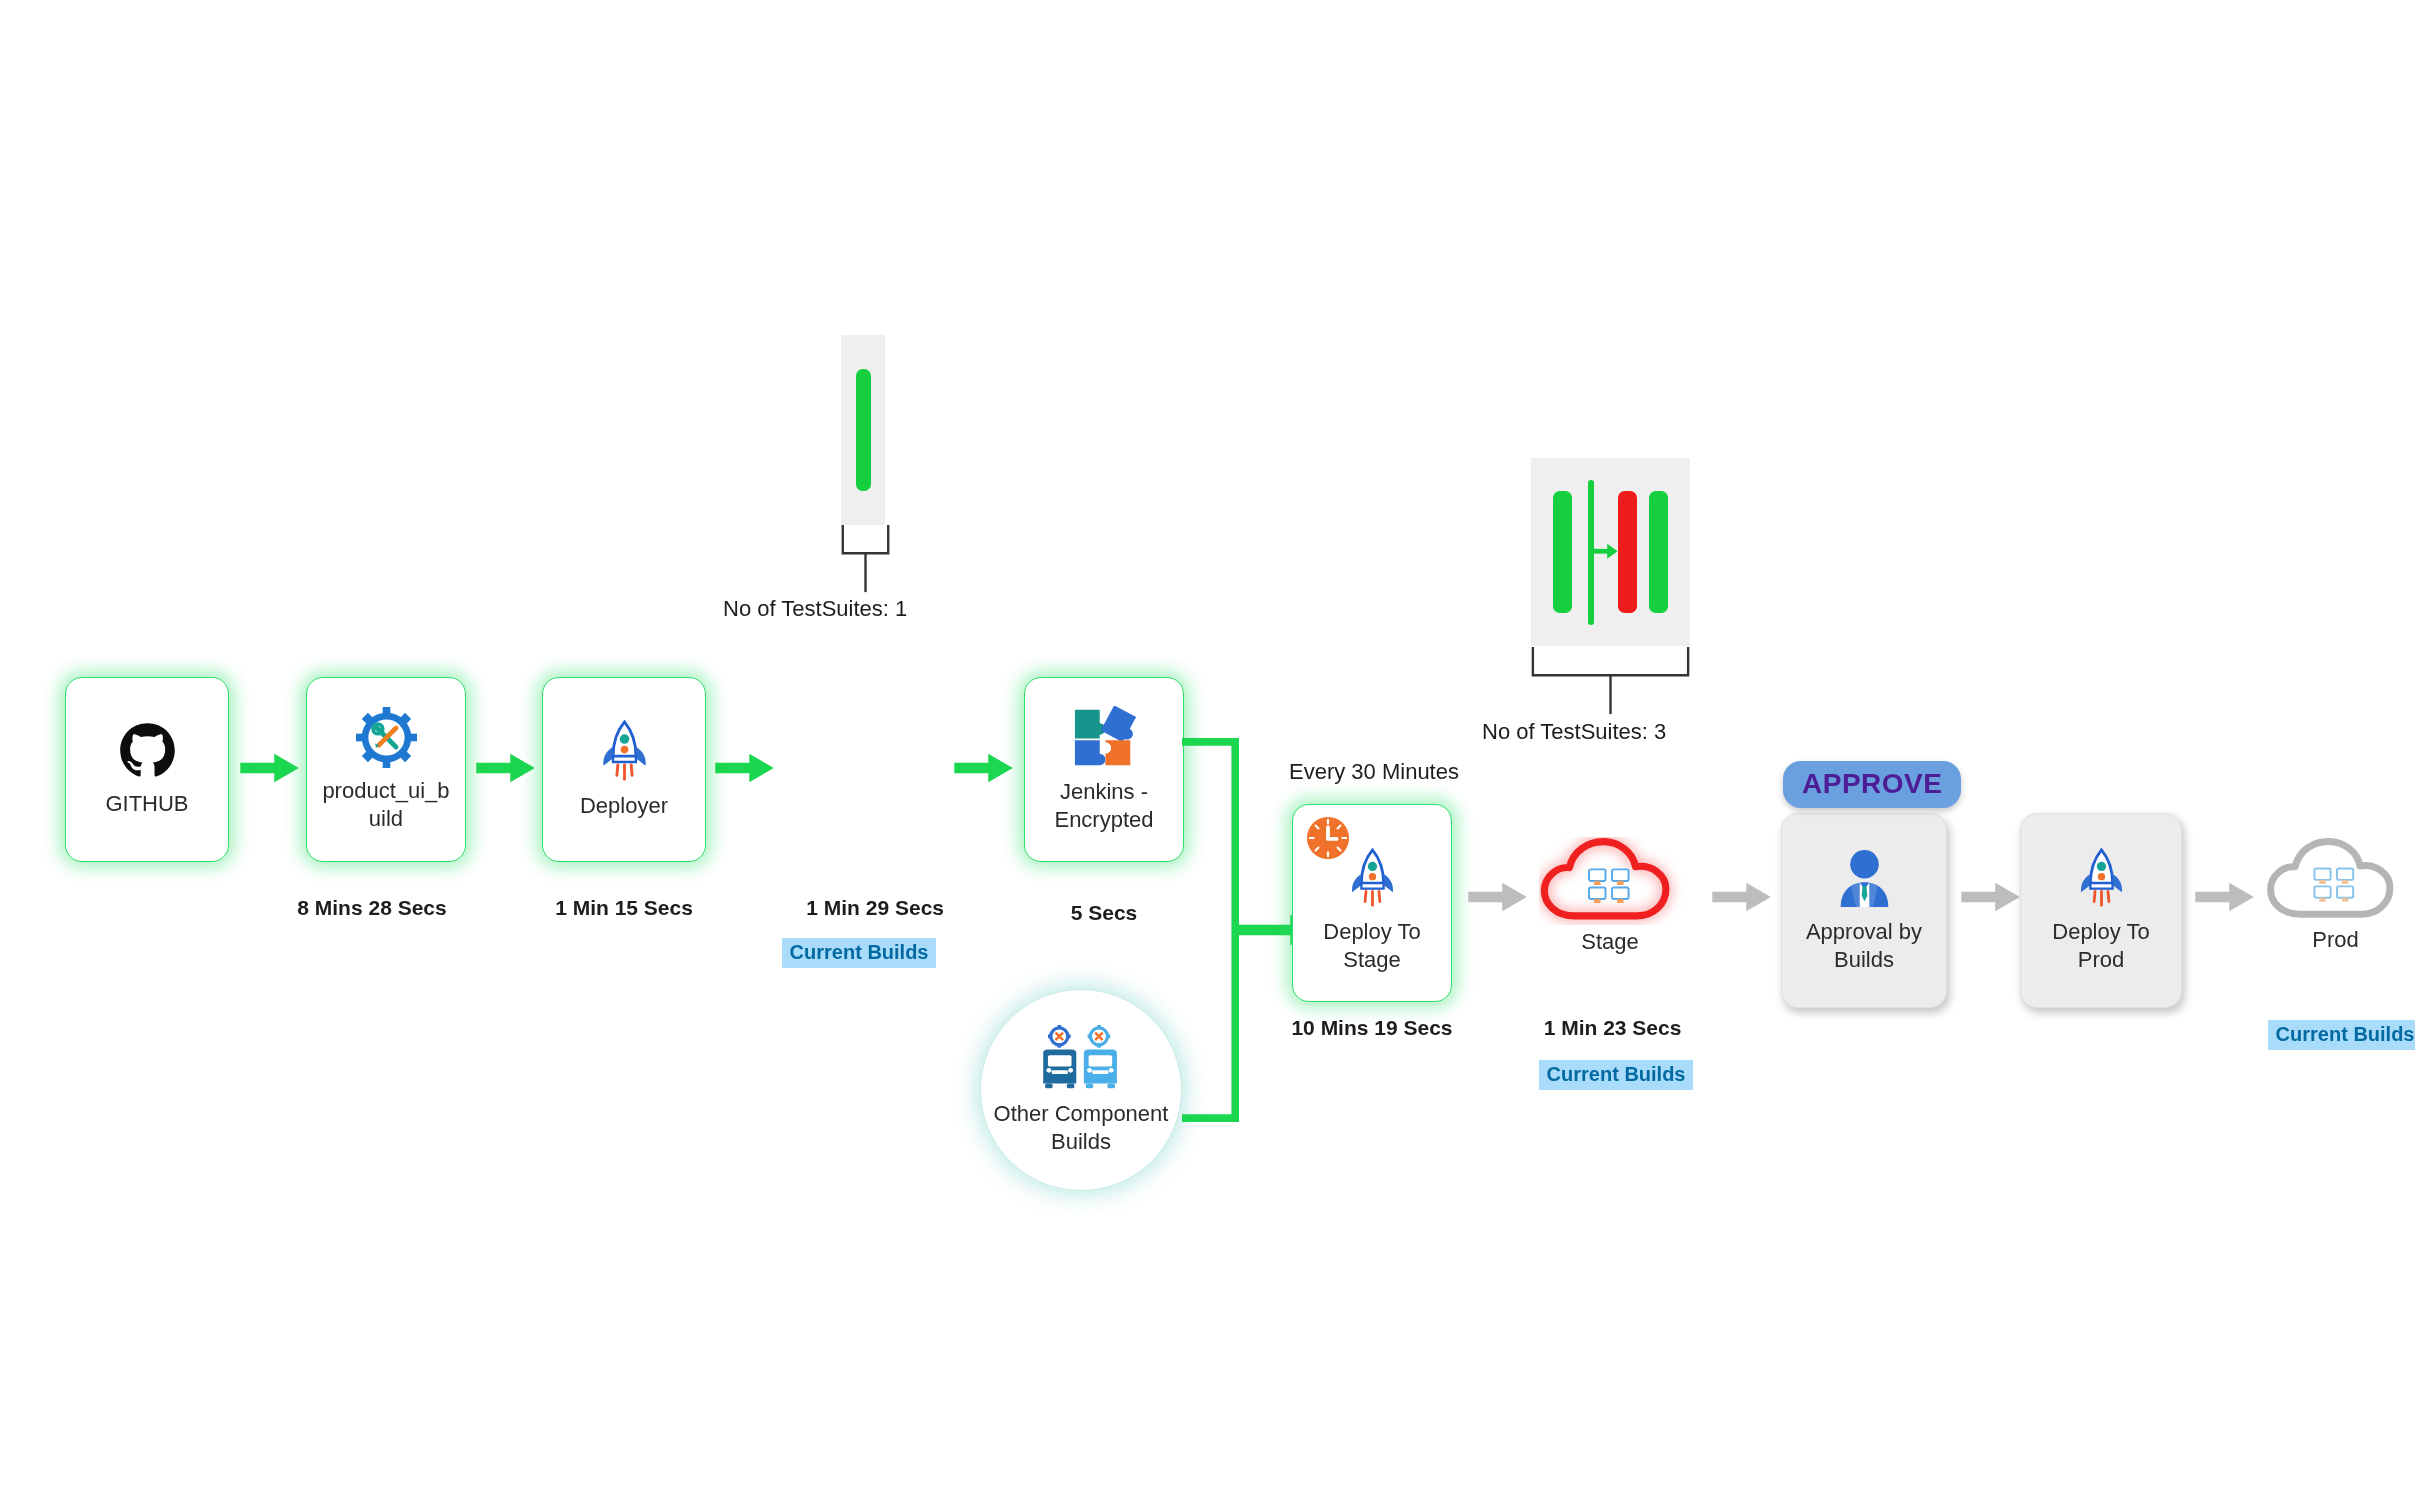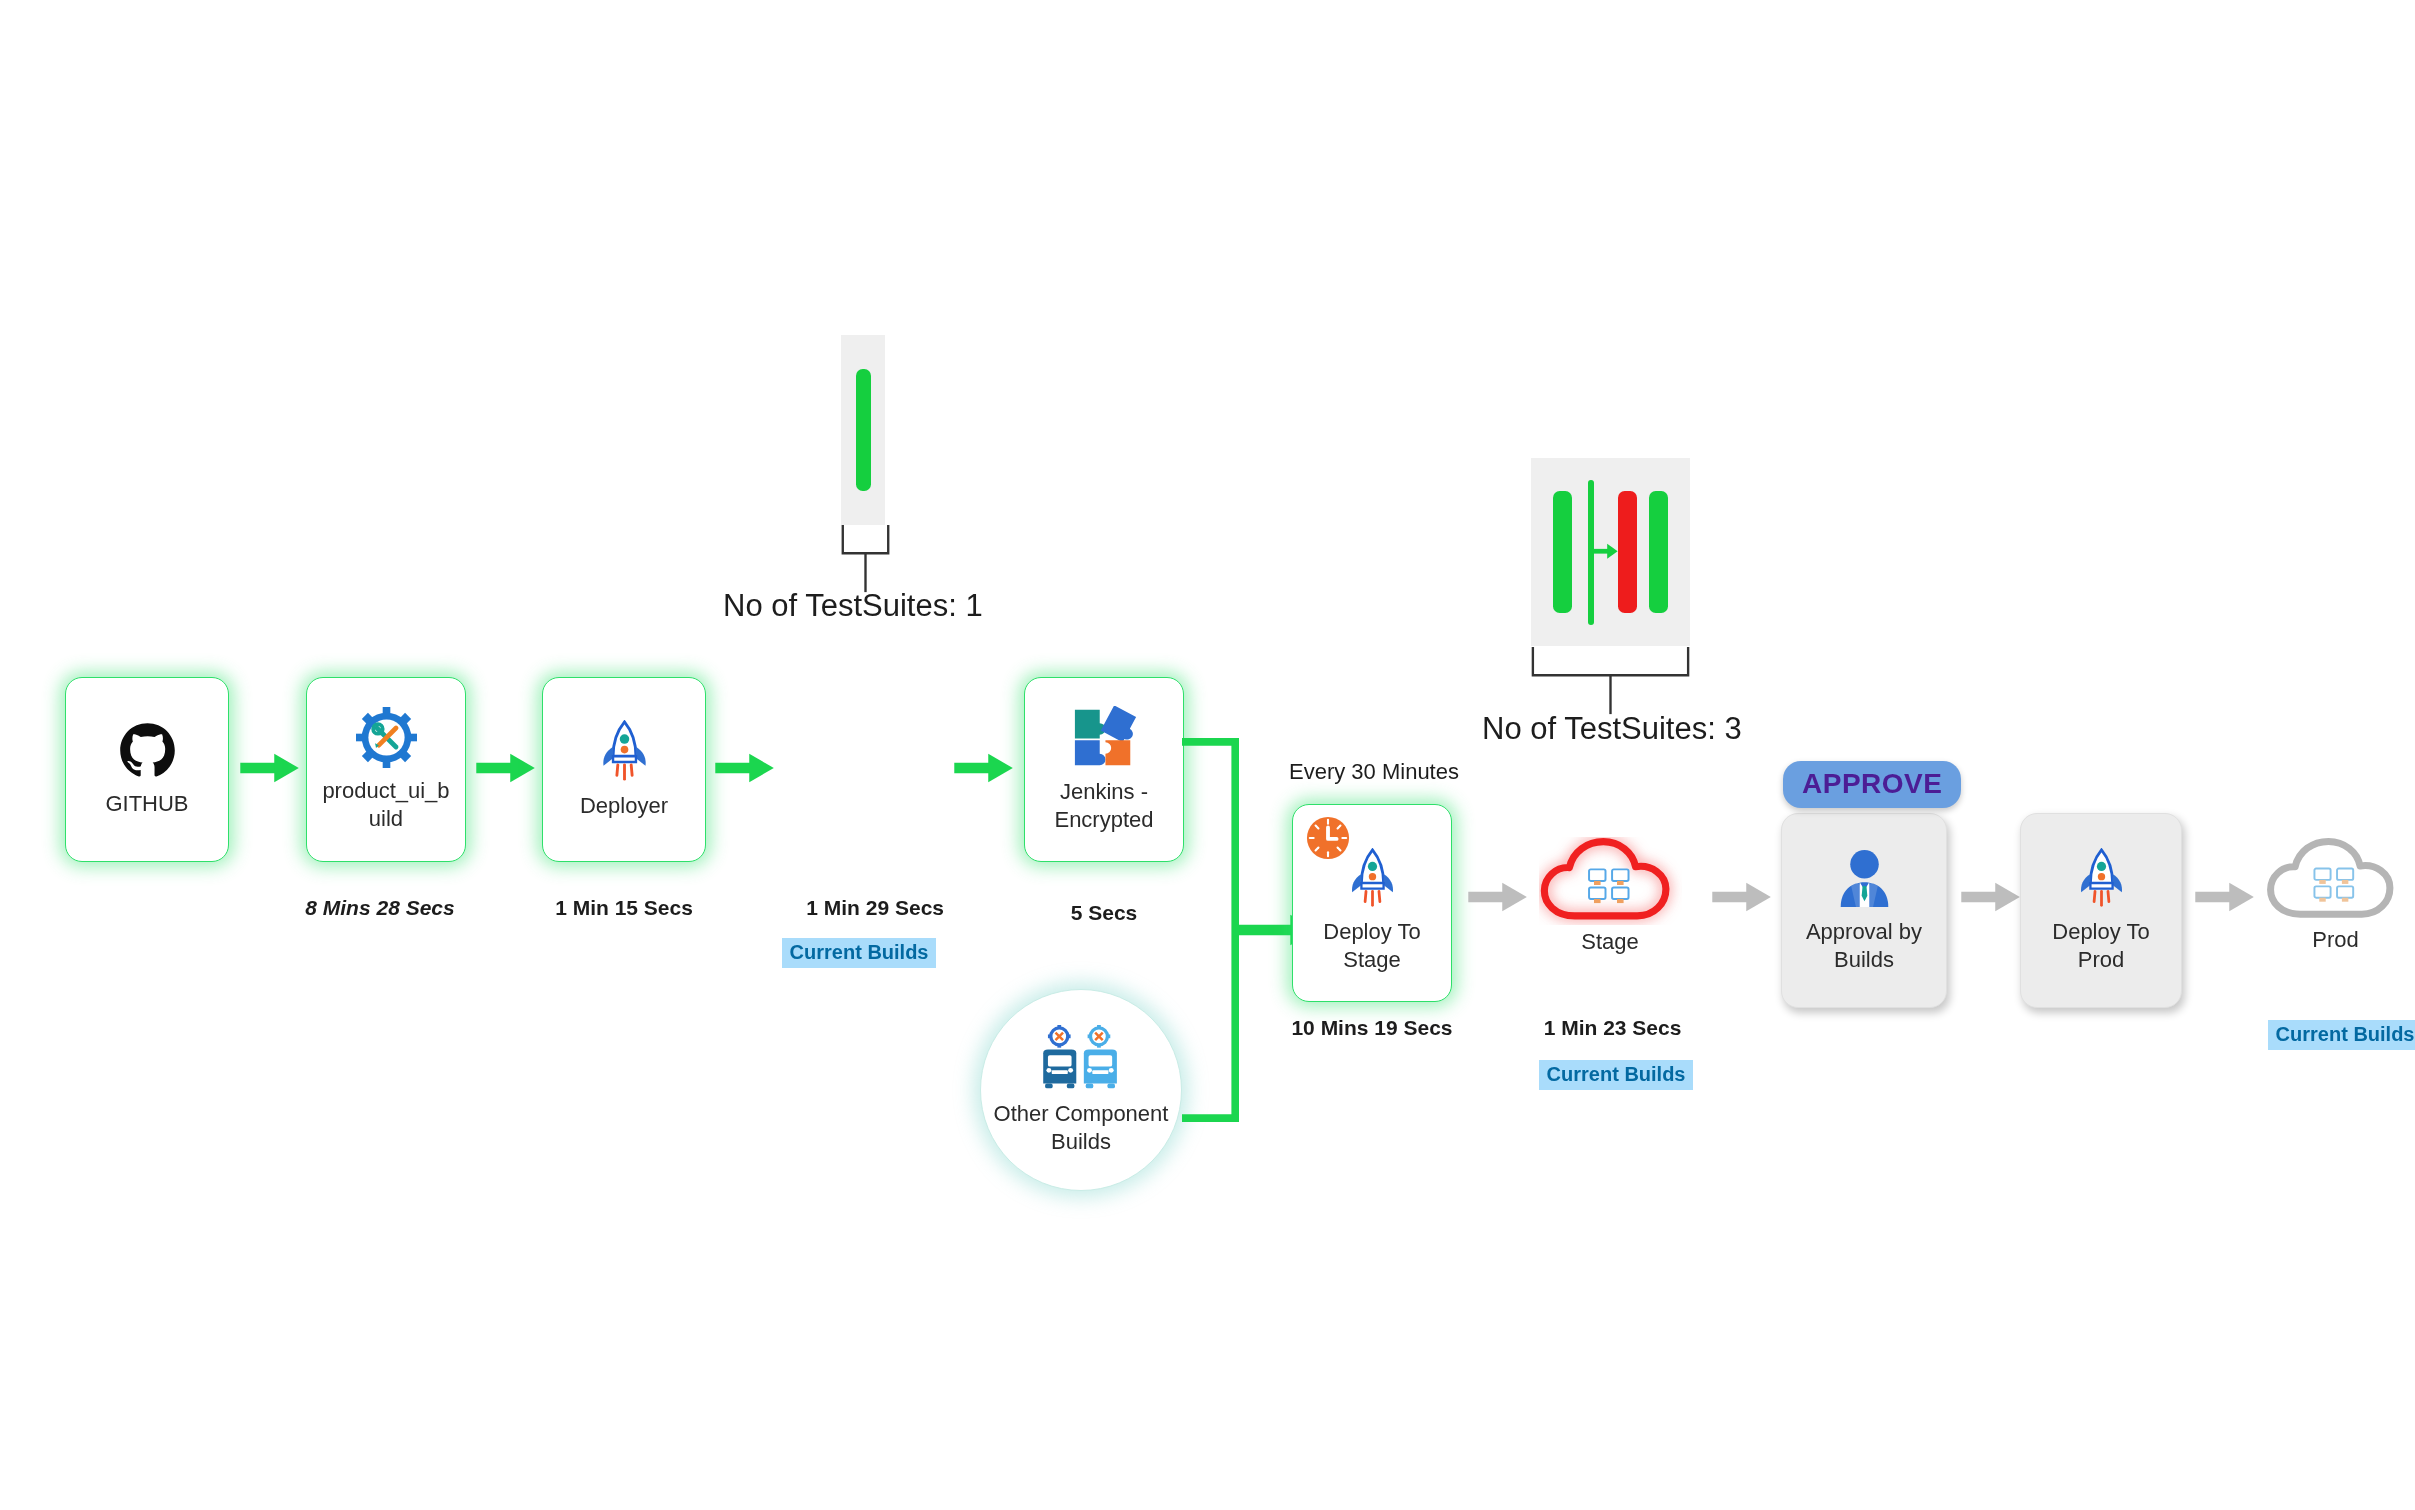--- a/index.html
+++ b/index.html
@@ -98,21 +98,21 @@
   }
 
   
   .ts-panel{
     position:absolute;
     background:#efefef;
     display:flex;align-items:center;justify-content:center;
   }
   .ts-caption{
     position:absolute;
-    font-size:31px;color:#1d1d1d;white-space:nowrap;
+    font-size:22px;color:#1d1d1d;white-space:nowrap;margin-top:8px;
   }
   .bar{border-radius:6.7px;}
   .bar-green{background:#15cf3f;}
   .bar-red{background:#ee1c1c;}
 </style>
 </head>
 <body>
 
 <div id="stage">
 
@@ -444,21 +444,21 @@
           <rect x="0" y="22" width="20" height="14" rx="2" fill="#ffffff" stroke="#87c3ea" stroke-width="2.4"></rect>
           <rect x="6" y="36" width="8" height="5" fill="#f0c49a"></rect>
           <rect x="28" y="22" width="20" height="14" rx="2" fill="#ffffff" stroke="#87c3ea" stroke-width="2.4"></rect>
           <rect x="34" y="36" width="8" height="5" fill="#f0c49a"></rect>
         </g>
       </svg>
     </span>
     <div class="cloud-label">Prod</div>
   </div>
 
-  <div class="duration" style="left:300px;top:896px;width:160px;font-style:italic;">8 Mins 28 Secs</div>
+  <div class="duration" style="left:292px;top:896px;width:160px;">8 Mins 28 Secs</div>
   <div class="duration" style="left:542px;top:896px;width:164px;">1 Min 15 Secs</div>
   <div class="duration" style="left:778px;top:896px;width:166px;text-align:right;">1 Min 29 Secs</div>
   <div class="duration" style="left:1024px;top:901px;width:160px;">5 Secs</div>
   <div class="duration" style="left:1273px;top:1016px;width:198px;">10 Mins 19 Secs</div>
   <div class="duration" style="left:1522px;top:1016px;width:181px;">1 Min 23 Secs</div>
 
   <a class="builds-link" style="left:782px;top:938px;">Current Builds</a>
   <a class="builds-link" style="left:1539px;top:1060px;">Current Builds</a>
   <a class="builds-link" style="left:2268px;top:1020px;">Current Builds</a>
 

